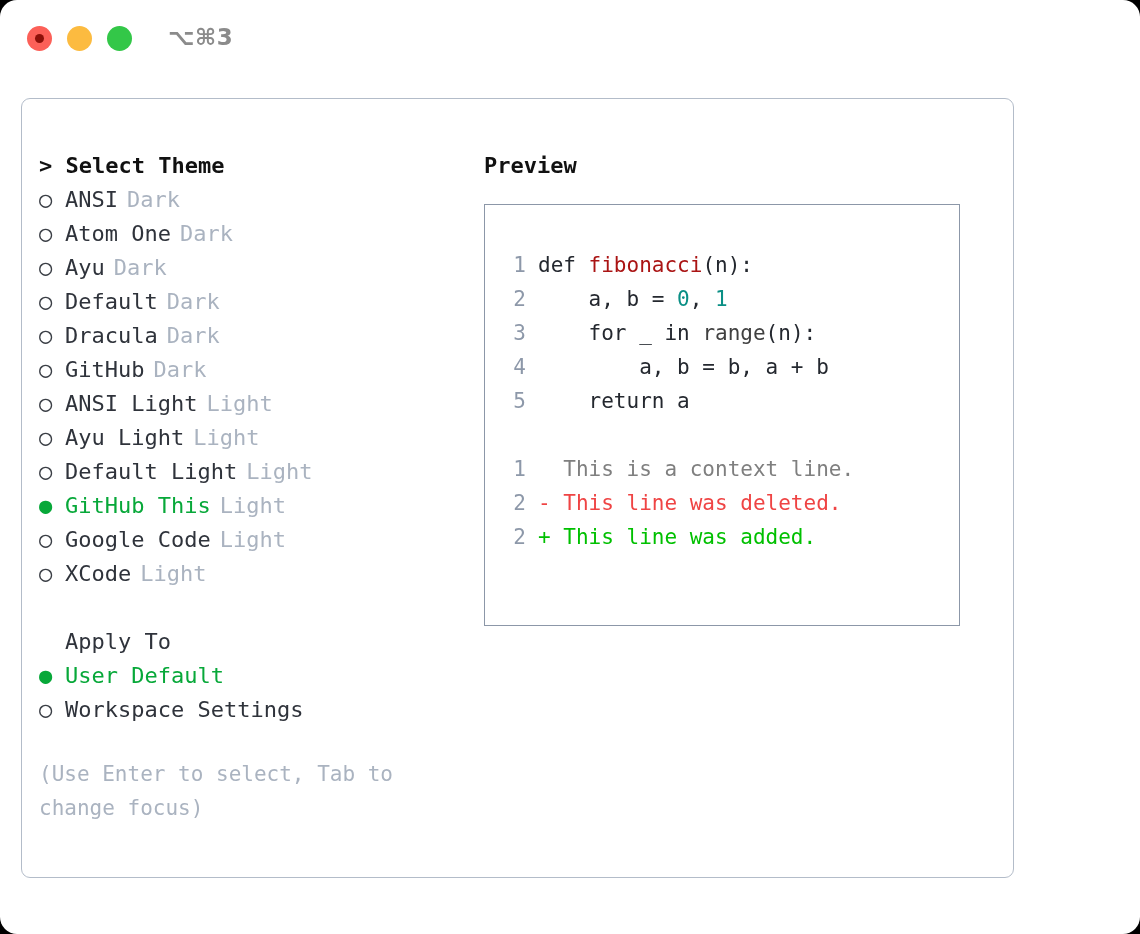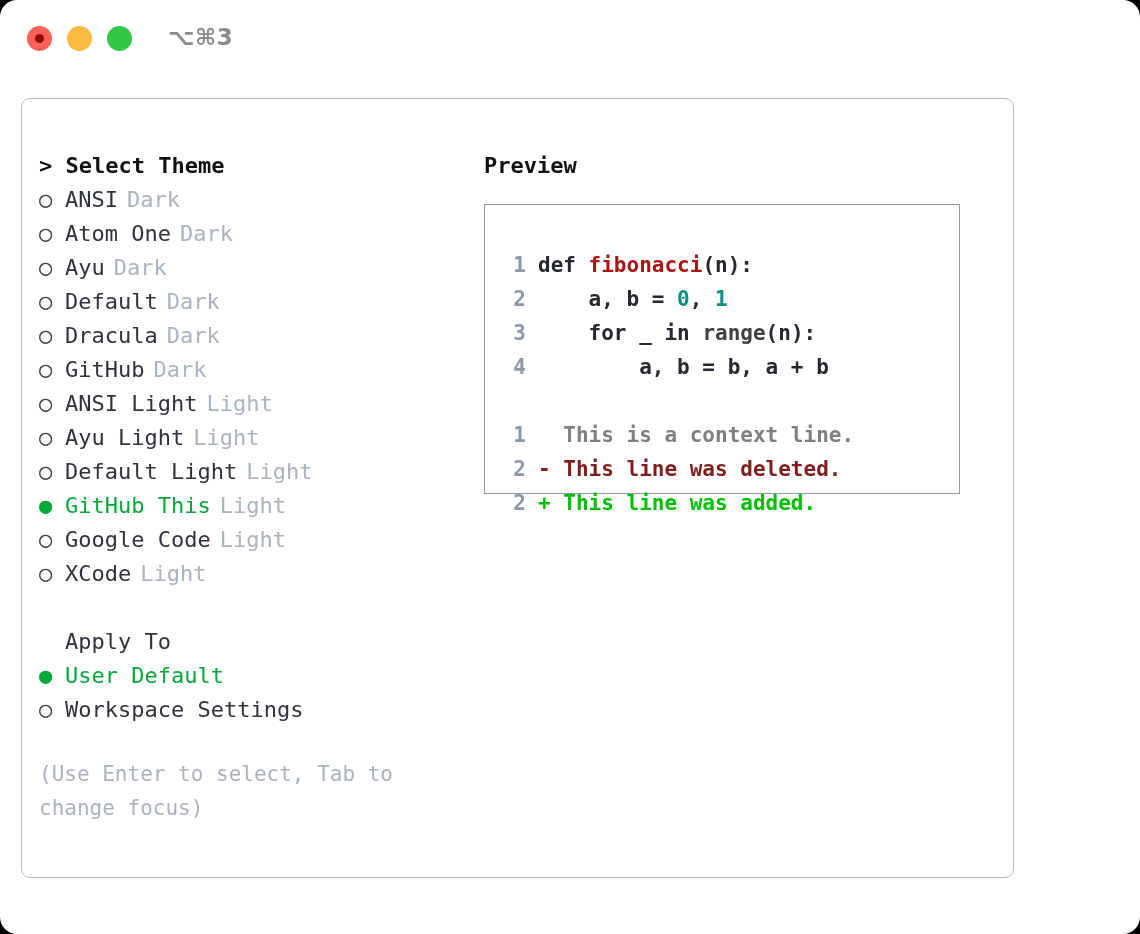--- a/index.html
+++ b/index.html
@@ -144,26 +144,25 @@
     font-size: 22px;
     font-weight: 700;
     color: #111111;
     line-height: 34px;
     white-space: pre;
   }
 
   .code-box {
     margin-top: 21px;
     width: 476px;
-    height: 290px;
+    height: 422px;
     border: 1.5px solid #8c97a8;
     box-sizing: border-box;
     background: #ffffff;
     padding: 43px 0 0 19px;
-    font-weight: bold;
   }
 
   .code-line {
     font-size: 21px;
     line-height: 34px;
     white-space: pre;
     color: #24282f;
   }
   .lineno {
     display: inline-block;
@@ -173,21 +172,21 @@
   }
   .code-body { padding-left: 12px; }
 
   .tok-fn    { color: #aa1414; }
   .tok-num   { color: #0a8f85; }
   .tok-call  { color: #404040; }
   .tok-plain { color: #24282f; }
 
   .diff-gap { height: 34px; }
   .diff-ctx { color: #7f7f7f; }
-  .diff-del { color: #7f1d1d; margin-top: 40px; }
+  .diff-del { color: #ef4444; margin-top: 40px; }
   .diff-add { color: #00c000; }
 </style>
 </head>
 <body>
 
 <div class="window">
 
   <div class="titlebar">
     <div class="dot dot-close"></div>
     <div class="dot-close-inner"></div>
@@ -231,20 +230,21 @@
 
     <div class="right-col">
       <div class="preview-head">Preview</div>
 
       <div class="code-box">
         <div id="code-lines">
             <div class="code-line"><span class="lineno">1</span><span class="code-body"><span class="tok-plain">def </span><span class="tok-fn">fibonacci</span><span class="tok-plain">(n):</span></span></div>
             <div class="code-line"><span class="lineno">2</span><span class="code-body"><span class="tok-plain">    a, b = </span><span class="tok-num">0</span><span class="tok-plain">, </span><span class="tok-num">1</span></span></div>
             <div class="code-line"><span class="lineno">3</span><span class="code-body"><span class="tok-plain">    for _ in </span><span class="tok-call">range</span><span class="tok-plain">(n):</span></span></div>
             <div class="code-line"><span class="lineno">4</span><span class="code-body"><span class="tok-plain">        a, b = b, a + b</span></span></div>
+            <div class="code-line"><span class="lineno">5</span><span class="code-body"><span class="tok-plain">    return a</span></span></div>
           </div>
         <div class="diff-gap"></div>
         <div id="diff-lines">
             <div class="code-line"><span class="lineno">1</span><span class="code-body diff-ctx"><span>  </span><span>This is a context line.</span></span></div>
             <div class="code-line"><span class="lineno">2</span><span class="code-body diff-del"><span>- </span><span>This line was deleted.</span></span></div>
             <div class="code-line"><span class="lineno">2</span><span class="code-body diff-add"><span>+ </span><span>This line was added.</span></span></div>
           </div>
       </div>
     </div>
 

